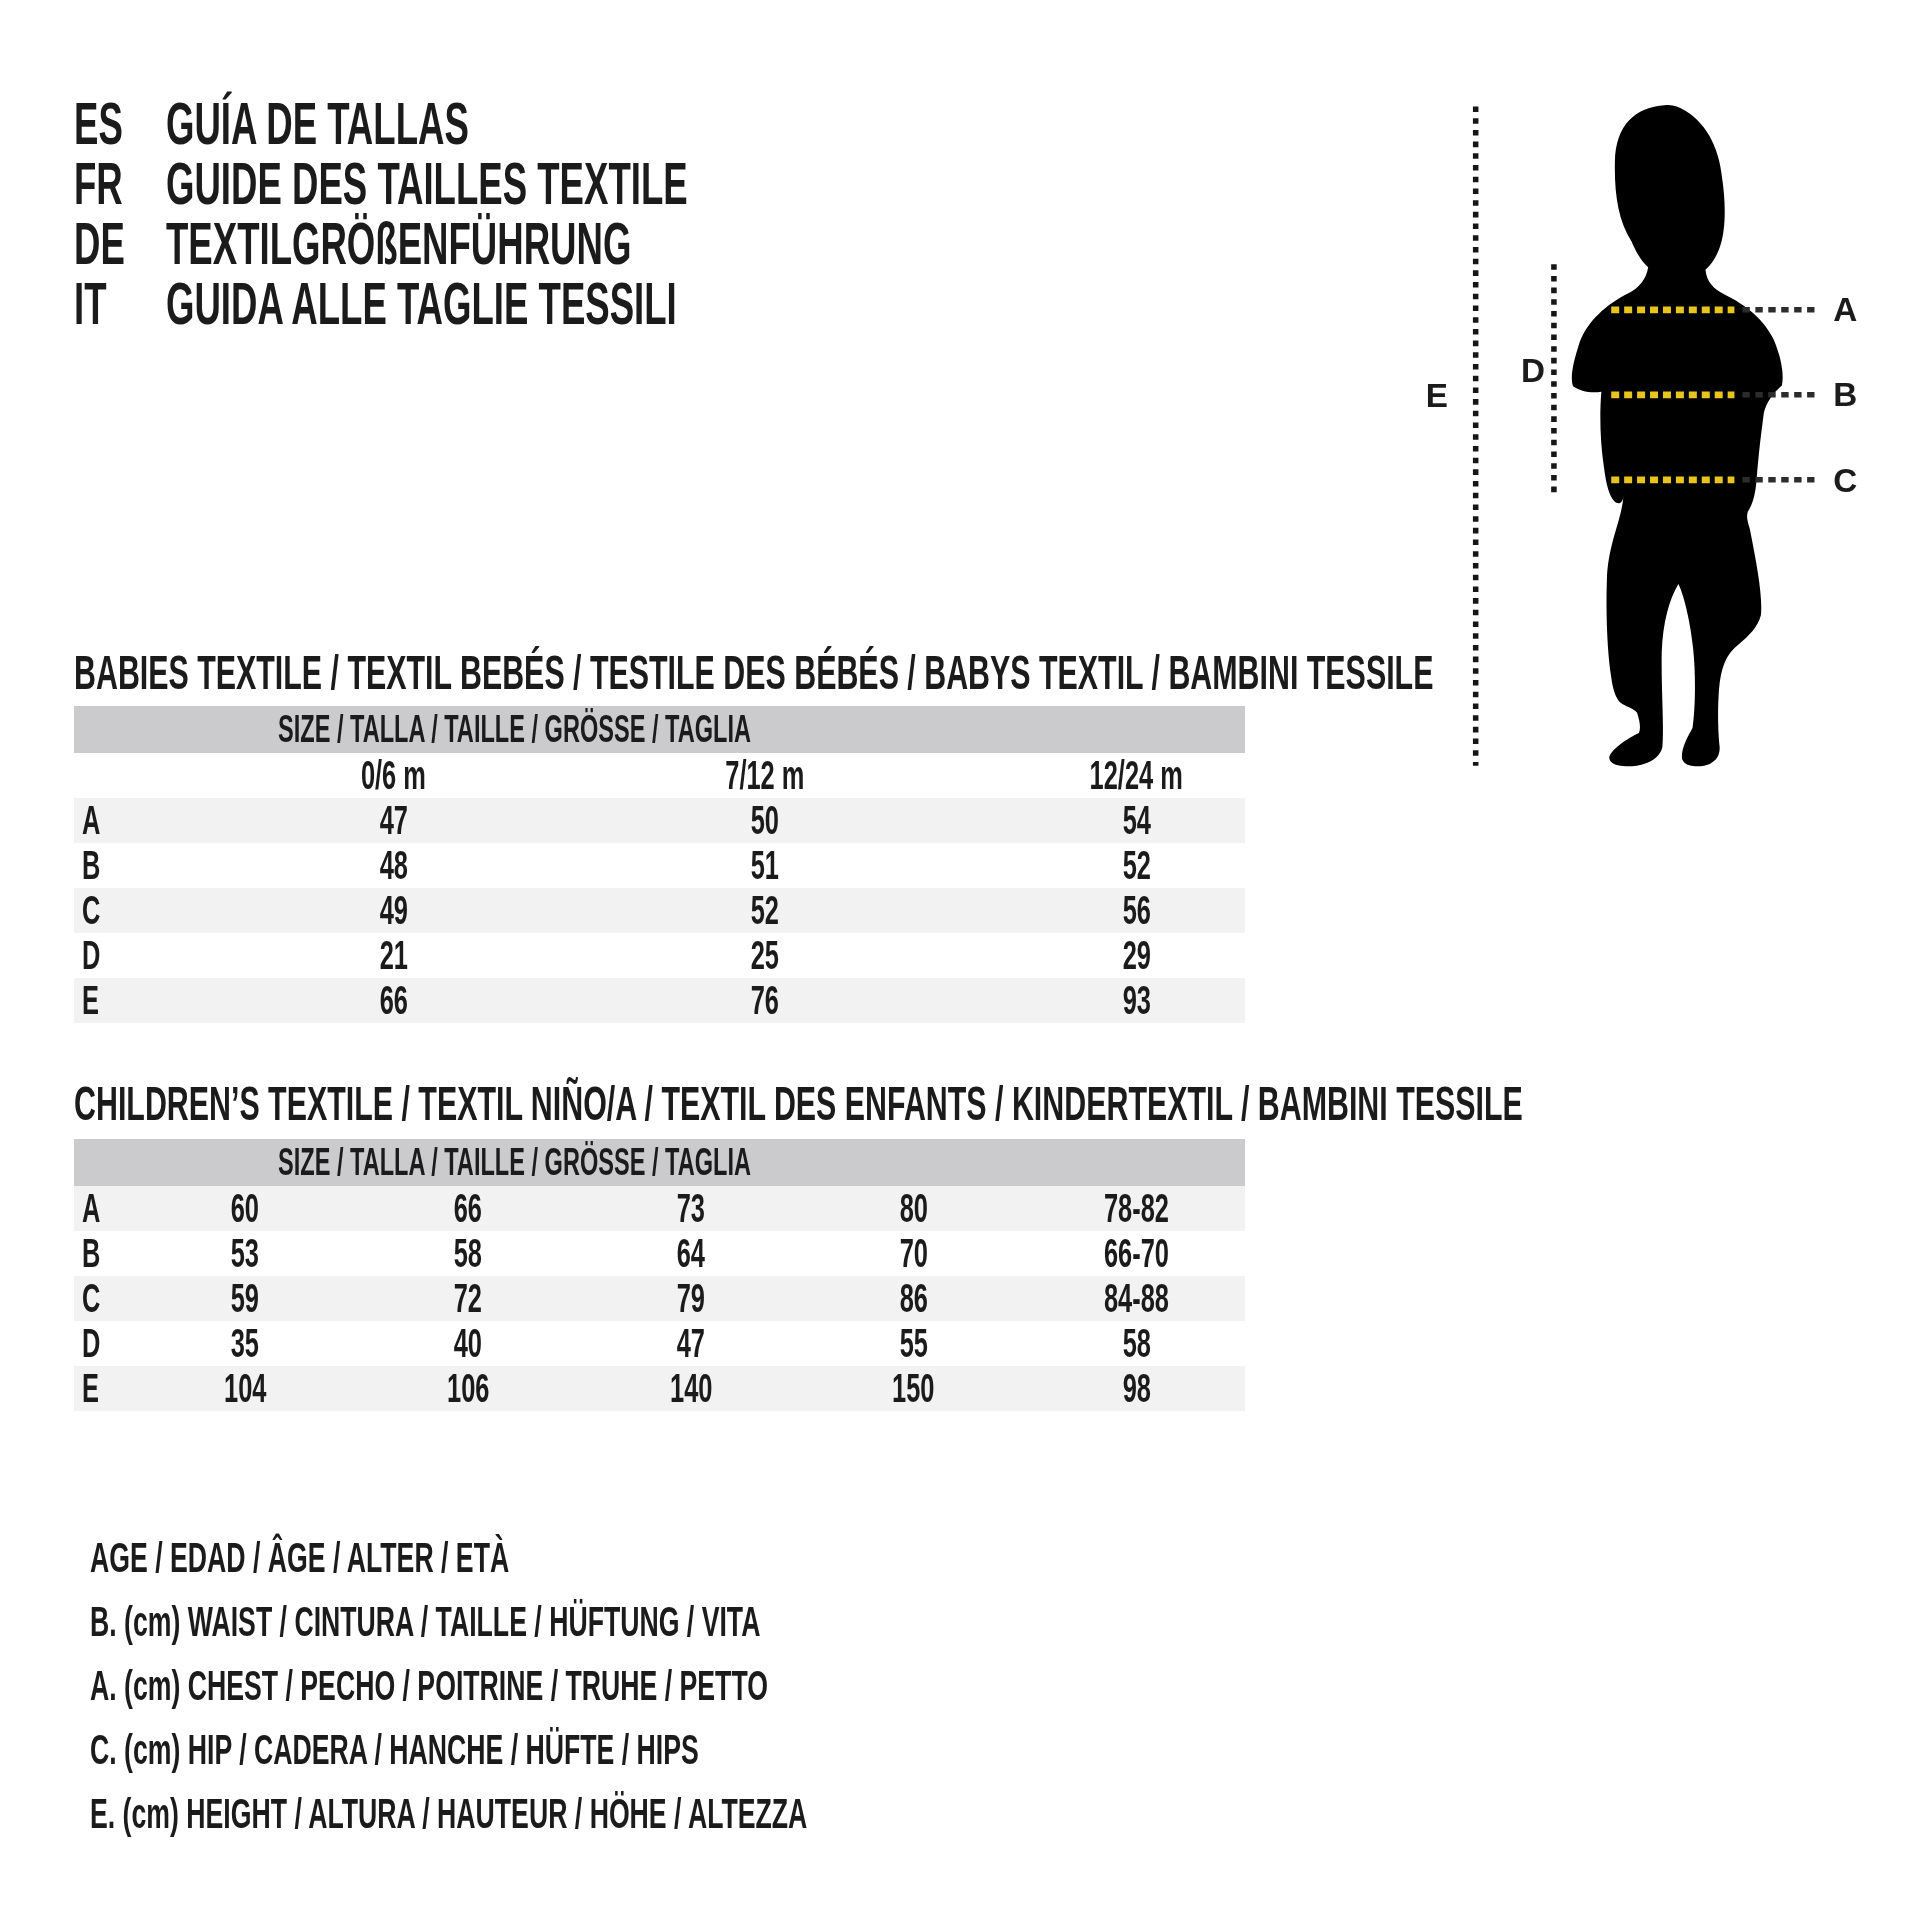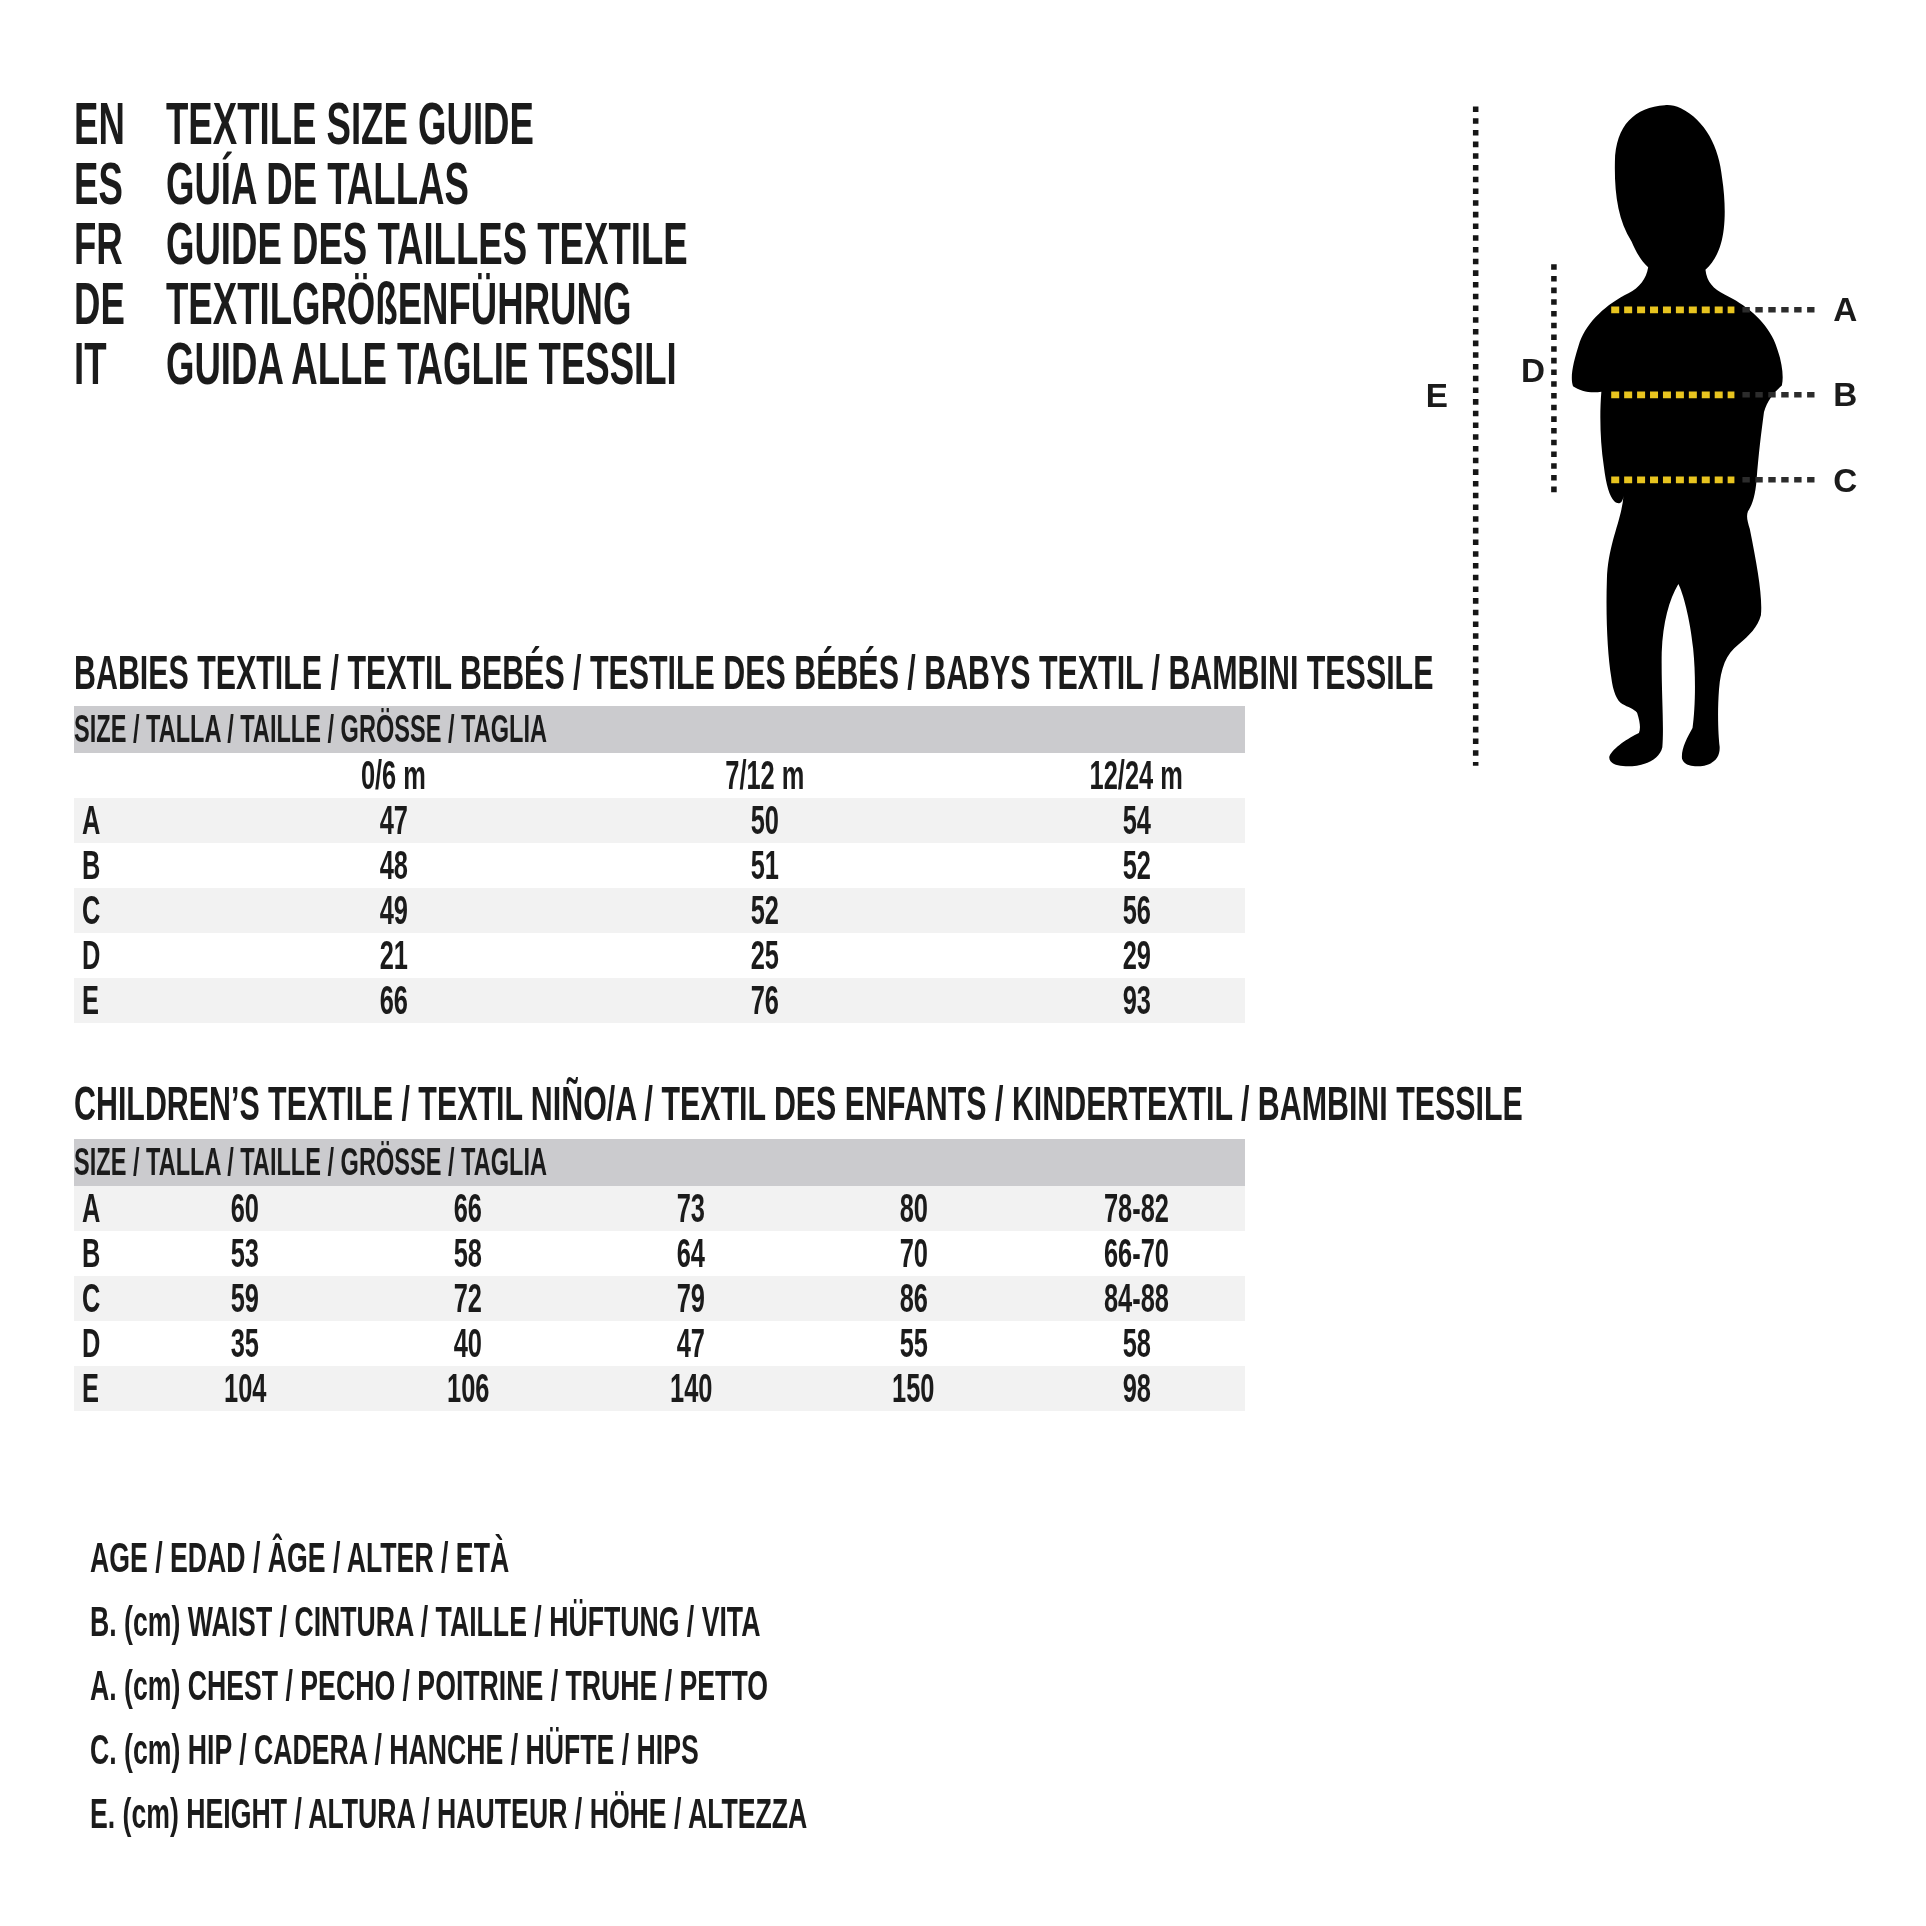--- a/index.html
+++ b/index.html
@@ -13,36 +13,32 @@
   .lang-block{left:74px;top:94px;}
   .lang-row{display:flex;height:60px;align-items:center;font-size:59px;}
   .lang-code{flex:0 0 92px;}
   
   .figure-svg{left:1411px;top:99px;width:515px;height:684px;}
   .marker-label{font-family:"Liberation Sans",sans-serif;font-weight:700;font-size:54px;fill:#1b1b1b;}
   
   .sec-heading{font-size:49px;height:62px;display:flex;align-items:center;}
   
   .tbl{width:1171px;}
-  .size-bar{height:47px;background:#cbcbce;display:flex;align-items:center;padding-left:0;box-sizing:border-box;font-size:38px;}
+  .size-bar{height:47px;background:#cbcbce;display:flex;align-items:center;padding-left:0;box-sizing:border-box;font-size:38px;justify-content:center;}
   .trow{display:flex;height:45px;align-items:center;font-size:41px;justify-content:space-between;}
   .trow.stripe{background:#f2f2f2;}
   .c-label{flex:0 0 57px;padding-left:8px;box-sizing:border-box;}
   .col{flex:0 0 217px;text-align:center;}
   
   .legend-line{height:64px;display:flex;align-items:center;font-size:43px;}
 </style>
 </head>
 <body>
 
 <section class="abs lang-block">
-  <div class="lang-row">
-    <span class="lang-code"><span class="cx">EN</span></span>
-    <span class="cx">TEXTILE SIZE GUIDE</span>
-  </div>
   <div class="lang-row">
     <span class="lang-code"><span class="cx">ES</span></span>
     <span class="cx">GUÍA DE TALLAS</span>
   </div>
   <div class="lang-row">
     <span class="lang-code"><span class="cx">FR</span></span>
     <span class="cx">GUIDE DES TAILLES TEXTILE</span>
   </div>
   <div class="lang-row">
     <span class="lang-code"><span class="cx">DE</span></span>

